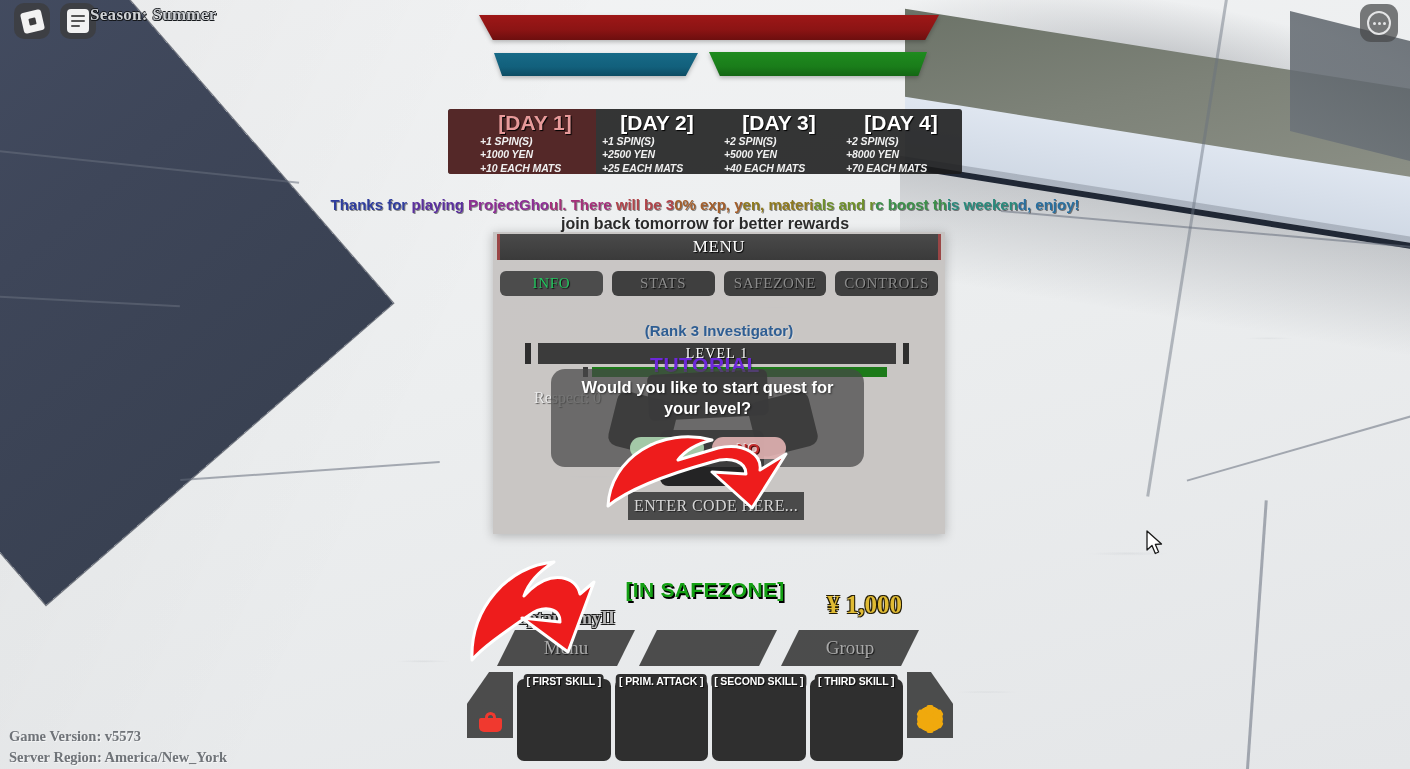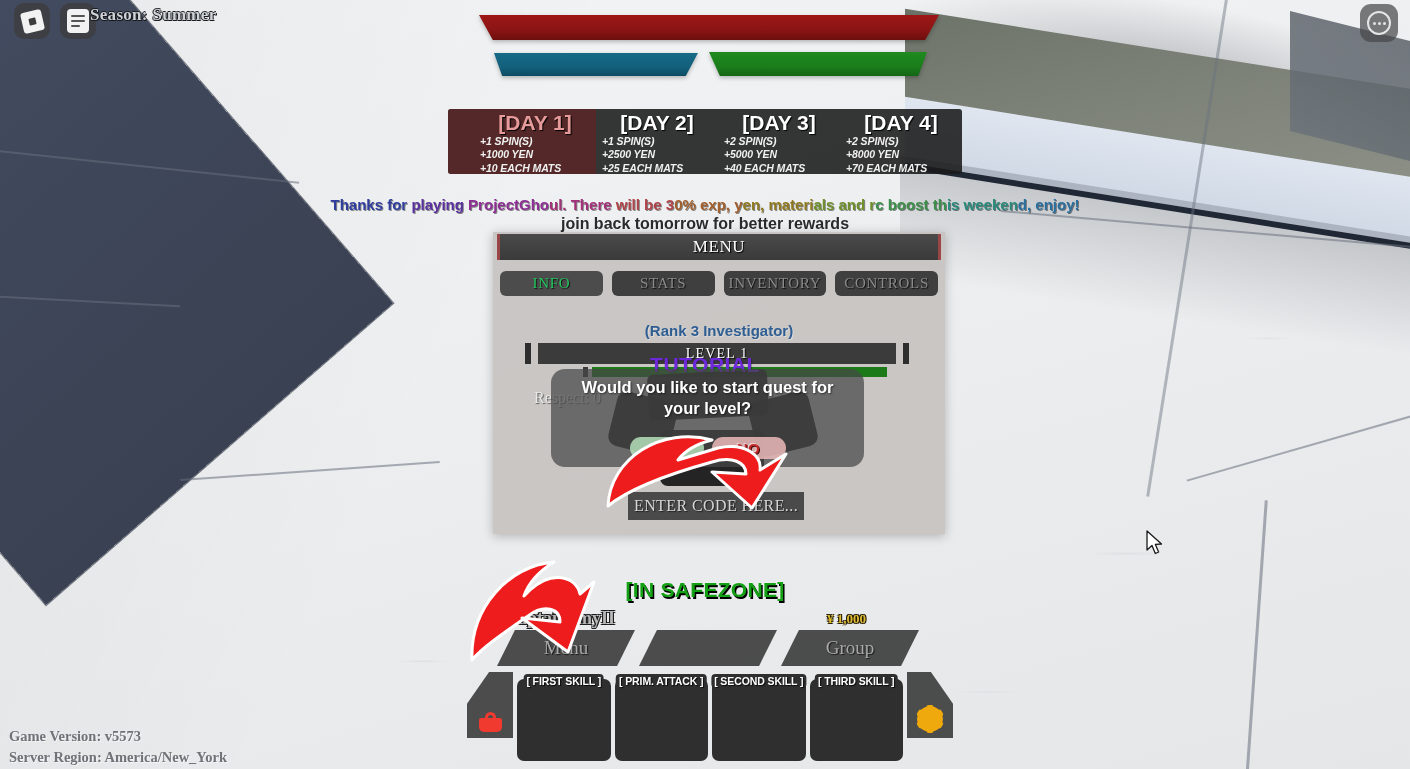--- a/index.html
+++ b/index.html
@@ -307,22 +307,22 @@
     font-size:21px; font-weight:800; color:#14a014; letter-spacing:.3px;
     text-shadow:1.5px 1.5px 0 #000, -1px -1px 0 rgba(255,255,255,.25);
   }
   #player-name {
     position:absolute; left:510px; top:608px;
     font-family:"Liberation Serif", serif; font-size:18px; font-weight:700;
     color:#b7b7b7;
     text-shadow:1px 1px 0 #1c1c1c, -1px -1px 0 #1c1c1c, 1px -1px 0 #1c1c1c, -1px 1px 0 #1c1c1c;
   }
   #yen-amount {
-    position:absolute; left:827px; top:611px;
-    font-family:"Liberation Serif", serif; font-size:13px; font-weight:700;
+    position:absolute; left:827px; top:591px;
+    font-family:"Liberation Serif", serif; font-size:25px; font-weight:700;
     color:#e0bb33;
     text-shadow:1px 1px 0 #241d06, -1px -1px 0 #241d06, 1px -1px 0 #241d06, -1px 1px 0 #241d06;
   }
 
   #nav-row {
     position:absolute; left:497px; top:630px; width:422px; height:36px;
     display:flex; gap:4px;
   }
   .nav-btn {
     flex:1; background:rgba(62,62,62,.92);
@@ -494,21 +494,21 @@
 <div id="announce-line1"><span style="color: rgb(47, 61, 158);">T</span><span style="color: rgb(47, 61, 158);">h</span><span style="color: rgb(47, 61, 158);">a</span><span style="color: rgb(47, 61, 158);">n</span><span style="color: rgb(47, 61, 158);">k</span><span style="color: rgb(47, 61, 158);">s</span><span style="color: rgb(47, 61, 158);"> </span><span style="color: rgb(47, 61, 158);">f</span><span style="color: rgb(47, 61, 158);">o</span><span style="color: rgb(47, 61, 158);">r</span><span style="color: rgb(90, 47, 158);"> </span><span style="color: rgb(90, 47, 158);">p</span><span style="color: rgb(90, 47, 158);">l</span><span style="color: rgb(90, 47, 158);">a</span><span style="color: rgb(90, 47, 158);">y</span><span style="color: rgb(90, 47, 158);">i</span><span style="color: rgb(90, 47, 158);">n</span><span style="color: rgb(90, 47, 158);">g</span><span style="color: rgb(90, 47, 158);"> </span><span style="color: rgb(141, 47, 148);">P</span><span style="color: rgb(141, 47, 148);">r</span><span style="color: rgb(141, 47, 148);">o</span><span style="color: rgb(141, 47, 148);">j</span><span style="color: rgb(141, 47, 148);">e</span><span style="color: rgb(141, 47, 148);">c</span><span style="color: rgb(141, 47, 148);">t</span><span style="color: rgb(141, 47, 148);">G</span><span style="color: rgb(141, 47, 148);">h</span><span style="color: rgb(141, 47, 148);">o</span><span style="color: rgb(165, 48, 122);">u</span><span style="color: rgb(165, 48, 122);">l</span><span style="color: rgb(165, 48, 122);">.</span><span style="color: rgb(165, 48, 122);"> </span><span style="color: rgb(165, 48, 122);">T</span><span style="color: rgb(165, 48, 122);">h</span><span style="color: rgb(165, 48, 122);">e</span><span style="color: rgb(165, 48, 122);">r</span><span style="color: rgb(165, 48, 122);">e</span><span style="color: rgb(176, 68, 74);"> </span><span style="color: rgb(176, 68, 74);">w</span><span style="color: rgb(176, 68, 74);">i</span><span style="color: rgb(176, 68, 74);">l</span><span style="color: rgb(176, 68, 74);">l</span><span style="color: rgb(176, 68, 74);"> </span><span style="color: rgb(176, 68, 74);">b</span><span style="color: rgb(176, 68, 74);">e</span><span style="color: rgb(176, 68, 74);"> </span><span style="color: rgb(176, 68, 74);">3</span><span style="color: rgb(163, 95, 44);">0</span><span style="color: rgb(163, 95, 44);">%</span><span style="color: rgb(163, 95, 44);"> </span><span style="color: rgb(163, 95, 44);">e</span><span style="color: rgb(163, 95, 44);">x</span><span style="color: rgb(163, 95, 44);">p</span><span style="color: rgb(163, 95, 44);">,</span><span style="color: rgb(163, 95, 44);"> </span><span style="color: rgb(163, 95, 44);">y</span><span style="color: rgb(143, 122, 31);">e</span><span style="color: rgb(143, 122, 31);">n</span><span style="color: rgb(143, 122, 31);">,</span><span style="color: rgb(143, 122, 31);"> </span><span style="color: rgb(143, 122, 31);">m</span><span style="color: rgb(143, 122, 31);">a</span><span style="color: rgb(143, 122, 31);">t</span><span style="color: rgb(143, 122, 31);">e</span><span style="color: rgb(143, 122, 31);">r</span><span style="color: rgb(143, 122, 31);">i</span><span style="color: rgb(110, 143, 42);">a</span><span style="color: rgb(110, 143, 42);">l</span><span style="color: rgb(110, 143, 42);">s</span><span style="color: rgb(110, 143, 42);"> </span><span style="color: rgb(110, 143, 42);">a</span><span style="color: rgb(110, 143, 42);">n</span><span style="color: rgb(110, 143, 42);">d</span><span style="color: rgb(110, 143, 42);"> </span><span style="color: rgb(110, 143, 42);">r</span><span style="color: rgb(60, 143, 74);">c</span><span style="color: rgb(60, 143, 74);"> </span><span style="color: rgb(60, 143, 74);">b</span><span style="color: rgb(60, 143, 74);">o</span><span style="color: rgb(60, 143, 74);">o</span><span style="color: rgb(60, 143, 74);">s</span><span style="color: rgb(60, 143, 74);">t</span><span style="color: rgb(60, 143, 74);"> </span><span style="color: rgb(60, 143, 74);">t</span><span style="color: rgb(60, 143, 74);">h</span><span style="color: rgb(42, 138, 124);">i</span><span style="color: rgb(42, 138, 124);">s</span><span style="color: rgb(42, 138, 124);"> </span><span style="color: rgb(42, 138, 124);">w</span><span style="color: rgb(42, 138, 124);">e</span><span style="color: rgb(42, 138, 124);">e</span><span style="color: rgb(42, 138, 124);">k</span><span style="color: rgb(42, 138, 124);">e</span><span style="color: rgb(42, 138, 124);">n</span><span style="color: rgb(42, 111, 158);">d</span><span style="color: rgb(42, 111, 158);">,</span><span style="color: rgb(42, 111, 158);"> </span><span style="color: rgb(42, 111, 158);">e</span><span style="color: rgb(42, 111, 158);">n</span><span style="color: rgb(42, 111, 158);">j</span><span style="color: rgb(42, 111, 158);">o</span><span style="color: rgb(42, 111, 158);">y</span><span style="color: rgb(42, 111, 158);">!</span></div>
 <div id="announce-line2">join back tomorrow for better rewards</div>
 
 <div id="menu-panel">
   <div id="menu-titlebar">
     <span id="menu-title">MENU</span>
   </div>
   <div id="menu-tabs">
       <div class="menu-tab active">INFO</div>
       <div class="menu-tab">STATS</div>
-      <div class="menu-tab">INVENTORY</div>
+      <div class="menu-tab">SAFEZONE</div>
       <div class="menu-tab">CONTROLS</div>
     </div>
 
   <div id="rank-label">(Rank 3 Investigator)</div>
 
   <div id="level-row">
     <div class="level-cap"></div>
     <div id="level-bar">
       <span id="level-text">LEVEL 1</span>
     </div>

